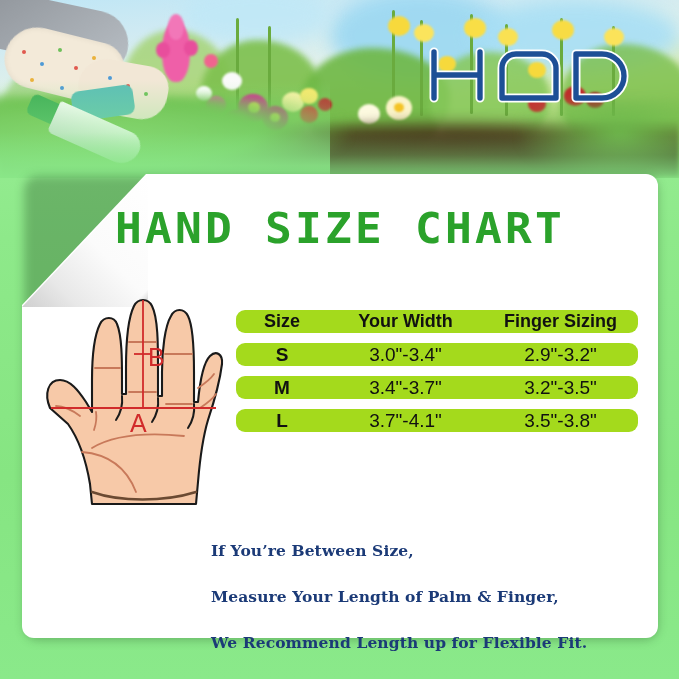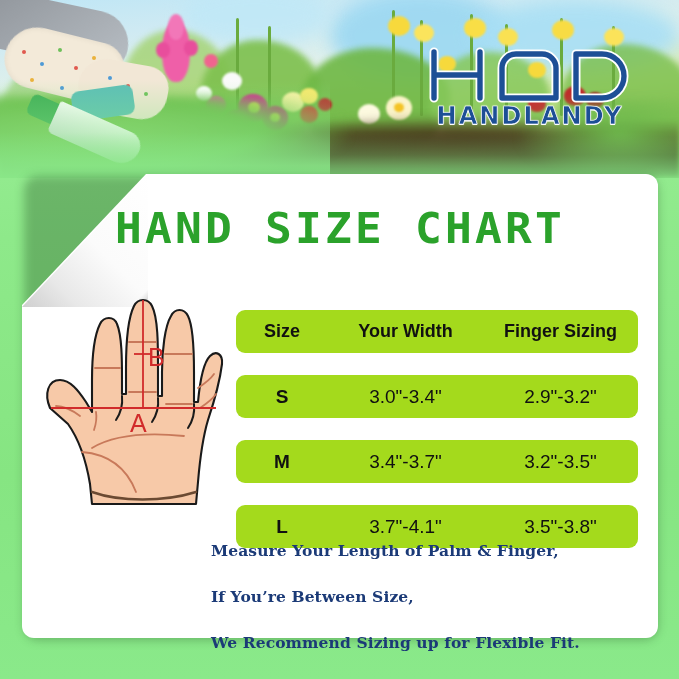--- a/index.html
+++ b/index.html
@@ -159,21 +159,21 @@
     transform:scaleX(1.06);
   }
 
   
   .hand{position:absolute;left:34px;top:296px;width:190px;height:218px;}
 
   
   .table{position:absolute;left:236px;top:310px;width:402px;}
   .trow{
     display:flex;align-items:center;
-    height:43px;margin-bottom:22px;
+    height:23px;margin-bottom:10px;
     background:#a4da1c;
     border-radius:9px;
   }
   .trow .c0{width:92px;text-align:center;}
   .trow .c1{width:155px;text-align:center;}
   .trow .c2{width:155px;text-align:center;}
   .thead .c0,.thead .c1,.thead .c2{
     font-weight:700;font-size:18px;color:#111;
     font-family:"Liberation Sans", sans-serif;
   }
@@ -289,21 +289,20 @@
         <path d="M10 8 V54 M10 31 H56 M56 8 V54"></path>
         <path d="M78 54 V24 a14 14 0 0 1 14 -14 h26 a14 14 0 0 1 14 14 V54 Z"></path>
         <path d="M152 54 V10 h26 a22 22 0 0 1 22 22 a22 22 0 0 1 -22 22 Z"></path>
       </g>
       <g fill="none" stroke="#1d4f96" stroke-width="5.4" stroke-linejoin="round" stroke-linecap="round">
         <path d="M10 8 V54 M10 31 H56 M56 8 V54"></path>
         <path d="M78 54 V24 a14 14 0 0 1 14 -14 h26 a14 14 0 0 1 14 14 V54 Z"></path>
         <path d="M152 54 V10 h26 a22 22 0 0 1 22 22 a22 22 0 0 1 -22 22 Z"></path>
       </g>
     </svg>
-    <div class="logo-name">HANDLANDY</div>
   </div>
 
   <div class="card-shadow"></div>
   <div class="card"></div>
   <div class="fold"></div>
   <div class="fold-edge"></div>
 
   <div class="title">HAND SIZE CHART</div>
 
   <div class="hand">
@@ -394,18 +393,18 @@
       <div class="c2">3.2"-3.5"</div>
     </div>
     <div class="trow tbody">
       <div class="c0">L</div>
       <div class="c1">3.7"-4.1"</div>
       <div class="c2">3.5"-3.8"</div>
     </div>
   </div>
 
   <div class="note">
+    <div>If You’re Between Size,</div>
     <div>Measure Your Length of Palm &amp; Finger,</div>
-    <div>If You’re Between Size,</div>
-    <div>We Recommend Sizing up for Flexible Fit.</div>
+    <div>We Recommend Length up for Flexible Fit.</div>
   </div>
 
 </div>
 
 </body></html>

